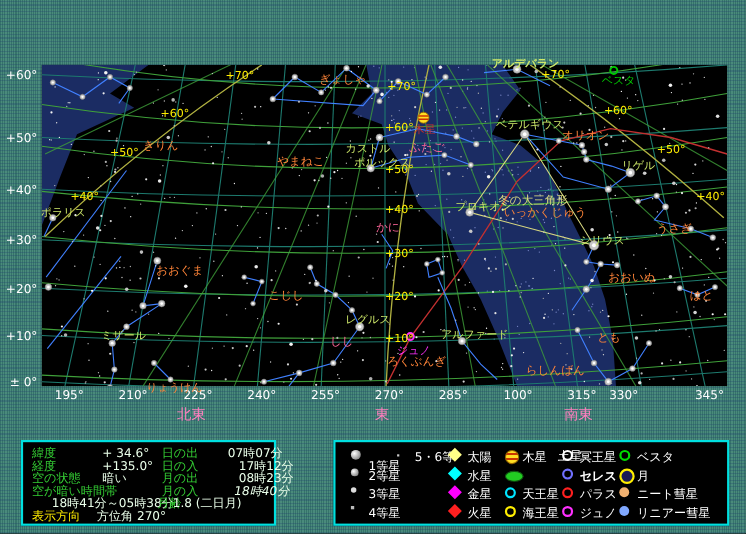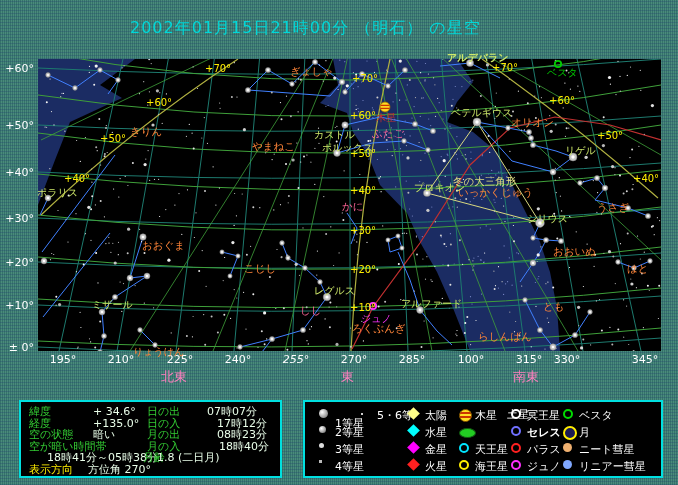--- a/index.html
+++ b/index.html
@@ -10,21 +10,21 @@
       repeating-linear-gradient(0deg, rgba(30,60,110,.28) 0 1px, transparent 1px 3px),
       repeating-linear-gradient(90deg, #36746a 0 1px, #4a8a7c 1px 2px);}
   .app-title{position:absolute;left:4px;top:2px;font-size:12px;color:#ffff00;white-space:nowrap;}
   .chart-title{position:absolute;left:130px;top:18px;font-size:16px;color:#00d8d8;letter-spacing:1px;white-space:nowrap;}
   #sky{position:absolute;left:38px;top:59px;background:#000;}
   .dec-tick{position:absolute;left:0;width:34px;text-align:right;font-size:11px;color:#fff;white-space:nowrap;}
   .ra-tick{position:absolute;top:353px;width:32px;text-align:center;font-size:11px;color:#fff;white-space:nowrap;}
   .dir-label{position:absolute;top:368px;font-size:13px;color:#ff7fbf;white-space:nowrap;}
   .edge-label{position:absolute;font-size:10px;white-space:nowrap;}
   .panel{position:absolute;top:400px;height:78px;background:#000;border:2px solid #00e0e0;box-sizing:border-box;}
-  #info-panel{left:19px;width:263px;}
+  #info-panel{left:19px;width:232px;}
   #legend-panel{left:303px;width:360px;}
   .cell{position:absolute;font-size:11px;line-height:11px;white-space:nowrap;}
   .litem-label{position:absolute;font-size:11px;color:#fff;white-space:nowrap;}
   .sym{position:absolute;}
   .s-mag1{width:9px;height:9px;border-radius:50%;background:radial-gradient(circle at 35% 35%, #fff, #888 75%);}
   .s-mag2{width:7px;height:7px;border-radius:50%;background:radial-gradient(circle at 35% 35%, #fff, #888 75%);}
   .s-mag3{width:5px;height:5px;border-radius:50%;background:#ddd;}
   .s-mag4{width:3px;height:3px;background:#bbb;}
   .s-mag56{width:2px;height:2px;background:#ccc;}
   .s-diamond{width:9px;height:9px;transform:rotate(45deg);}
@@ -33,21 +33,20 @@
   .s-saturn{width:15px;height:8px;border-radius:50%;background:#22cc22;border:1px solid #115511;}
   .s-ring{width:6px;height:6px;border-radius:50%;background:transparent;}
   .s-disc{width:9px;height:9px;border-radius:50%;}
   .s-moon{width:10px;height:10px;border-radius:50%;background:#1a1a55;border:2px solid #ffee00;}
   svg text{font-family:"DejaVu Sans",sans-serif;}
 </style>
 </head>
 <body>
 
 <div class="screen">
-  <div class="chart-title">2002年01月15日21時00分 （明石） の星空</div>
   <svg id="sky" width="623" height="292" viewBox="38 59 623 292">
       <rect x="38" y="59" width="623" height="292" fill="#000"></rect>
       <polygon points="333,59 338,85 320,103 347,113 353,132 368,155 380,185 407,213 420,242 437,272 453,308 470,351 560,351 557,308 550,272 540,242 527,215 517,195 507,173 497,152 473,132 447,122 457,102 473,82 457,59" fill="#1b2c63"></polygon>
       <polygon points="38,59 135,59 100,85 122,98 70,122 55,160 38,205" fill="#1b2c63"></polygon>
       <circle cx="439.8" cy="181.7" r="0.6" fill="#8a97d8" opacity="0.85"></circle>
       <circle cx="407.3" cy="84.9" r="0.6" fill="#8a97d8" opacity="0.85"></circle>
       <circle cx="483.6" cy="262.4" r="0.6" fill="#8a97d8" opacity="0.85"></circle>
       <circle cx="450.4" cy="233.7" r="0.6" fill="#8a97d8" opacity="0.85"></circle>
       <circle cx="470.2" cy="201.7" r="0.6" fill="#8a97d8" opacity="0.85"></circle>
       <circle cx="443.0" cy="264.8" r="0.6" fill="#8a97d8" opacity="0.85"></circle>
@@ -982,21 +981,21 @@
       <div class="dec-tick" style="top: 212px;">+30°</div>
       <div class="dec-tick" style="top: 256px;">+20°</div>
       <div class="dec-tick" style="top: 299px;">+10°</div>
       <div class="dec-tick" style="top: 341px;">± 0°</div>
     </div>
   <div id="ra-axis">
       <div class="ra-tick" style="left: 47px;">195°</div>
       <div class="ra-tick" style="left: 105px;">210°</div>
       <div class="ra-tick" style="left: 164px;">225°</div>
       <div class="ra-tick" style="left: 222px;">240°</div>
-      <div class="ra-tick" style="left: 280px; font-style: italic;">255°</div>
+      <div class="ra-tick" style="left: 280px;">255°</div>
       <div class="ra-tick" style="left: 338px;">270°</div>
       <div class="ra-tick" style="left: 396px;">285°</div>
       <div class="ra-tick" style="left: 455px;">100°</div>
       <div class="ra-tick" style="left: 513px;">315°</div>
       <div class="ra-tick" style="left: 551px;">330°</div>
       <div class="ra-tick" style="left: 629px;">345°</div>
     </div>
   <div id="dir-labels">
       <div class="dir-label" style="left: 161px;">北東</div>
       <div class="dir-label" style="left: 341px;">東</div>
@@ -1014,21 +1013,21 @@
       <div class="cell" style="top: 15.6px; left: 8px; color: rgb(51, 204, 51);">経度</div>
       <div class="cell" style="top: 15.6px; left: 72px; color: rgb(234, 255, 234);">+135.0°</div>
       <div class="cell" style="top: 15.6px; left: 126px; color: rgb(51, 204, 51);">日の入</div>
       <div class="cell" style="top: 15.6px; left: 186px; color: rgb(234, 255, 234); width: 60px; text-align: right;">17時12分</div>
       <div class="cell" style="top: 27.2px; left: 8px; color: rgb(51, 204, 51);">空の状態</div>
       <div class="cell" style="top: 27.2px; left: 72px; color: rgb(234, 255, 234);">暗い</div>
       <div class="cell" style="top: 27.2px; left: 126px; color: rgb(51, 204, 51);">月の出</div>
       <div class="cell" style="top: 27.2px; left: 186px; color: rgb(234, 255, 234); width: 60px; text-align: right;">08時23分</div>
       <div class="cell" style="top: 38.8px; left: 8px; color: rgb(51, 204, 51);">空が暗い時間帯</div>
       <div class="cell" style="top: 38.8px; left: 126px; color: rgb(51, 204, 51);">月の入</div>
-      <div class="cell" style="top: 38.8px; left: 198px; color: rgb(234, 255, 234); width: 60px; text-align: left;">18時40分</div>
+      <div class="cell" style="top: 38.8px; left: 182px; color: rgb(234, 255, 234); width: 60px; text-align: right; font-style: italic;">18時40分</div>
       <div class="cell" style="top: 50.4px; left: 26px; color: rgb(234, 255, 234);">18時41分～05時38分</div>
       <div class="cell" style="top: 50.4px; left: 122px; color: rgb(51, 204, 51);">月齢</div>
       <div class="cell" style="top: 50.4px; left: 136px; color: rgb(234, 255, 234);">1.8 (二日月)</div>
       <div class="cell" style="top: 62px; left: 8px; color: rgb(255, 238, 0);">表示方向</div>
       <div class="cell" style="top: 62px; left: 67px; color: rgb(234, 255, 234);">方位角  270°</div>
     </div>
   <div id="legend-panel" class="panel">
       <div class="sym s-mag1" style="left: 14px; top: 7px;"></div>
       <div class="litem-label" style="left: 30px; top: 14px;">1等星</div>
       <div class="sym s-mag2" style="left: 14px; top: 24px;"></div>

